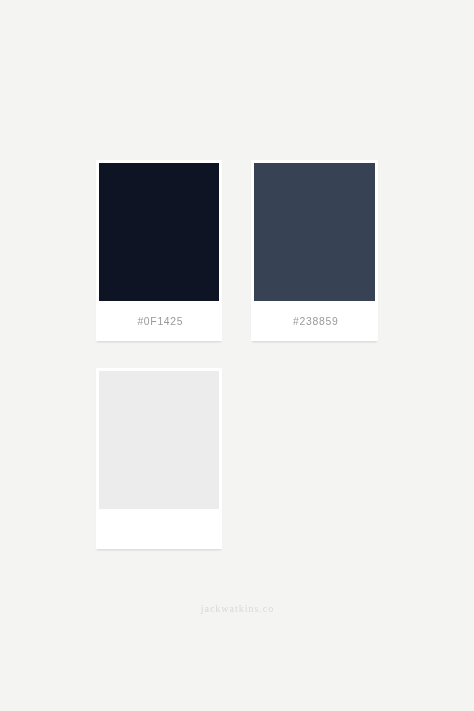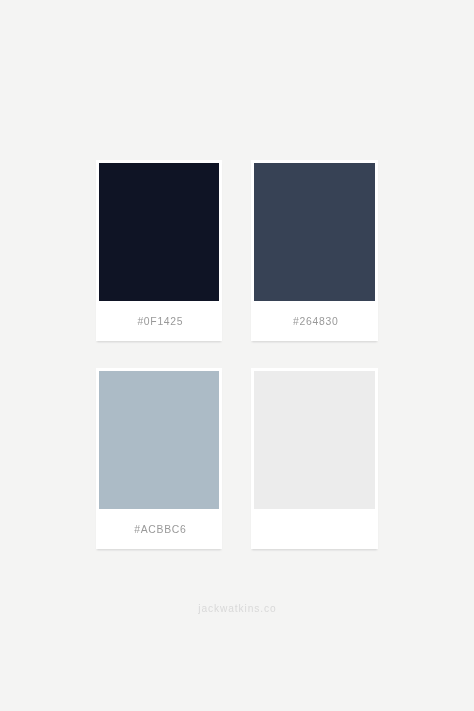--- a/index.html
+++ b/index.html
@@ -65,43 +65,40 @@
     position: absolute;
     left: 0;
     right: 0;
     top: 603px;
     text-align: center;
     font-size: 10.2px;
     letter-spacing: 0.9px;
     text-indent: 0.9px;
     color: #d9d9d9;
     transform: translateZ(0);
+    font-family: Liberation Serif, serif;
   }
 </style>
 </head>
 <body>
 
 <div class="page-canvas" style="background: rgb(244, 244, 243);">
 
 <div class="palette-grid">
 
   <div class="swatch-card">
     <div class="swatch-color" style="background: rgb(15, 20, 37);"></div>
     <div class="swatch-label">#0F1425</div>
   </div>
 
   <div class="swatch-card">
     <div class="swatch-color" style="background: rgb(55, 66, 85);"></div>
-    <div class="swatch-label">#264830</div>
+    <div class="swatch-label">#238859</div>
   </div>
 
-  <div class="swatch-card">
-    <div class="swatch-color" style="background: rgb(172, 187, 198);"></div>
-    <div class="swatch-label">#ACBBC6</div>
-  </div>
 
   <div class="swatch-card">
     <div class="swatch-color" style="background: rgb(236, 236, 236);"></div>
   </div>
 
 </div>
 
 <div class="footer-credit" style="color: rgb(217, 217, 217);">jackwatkins.co</div>
 
 </div>

